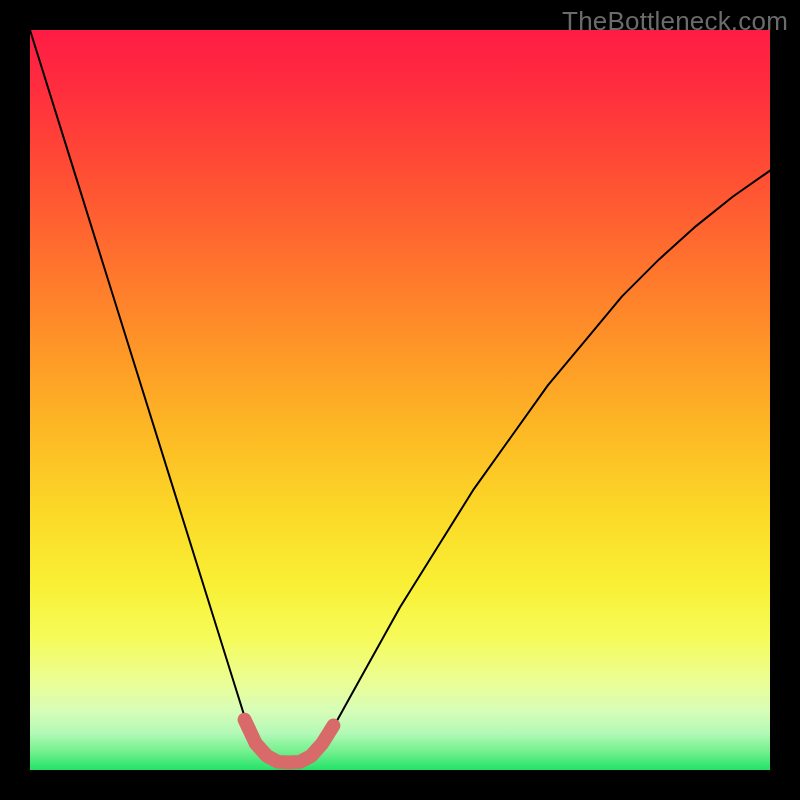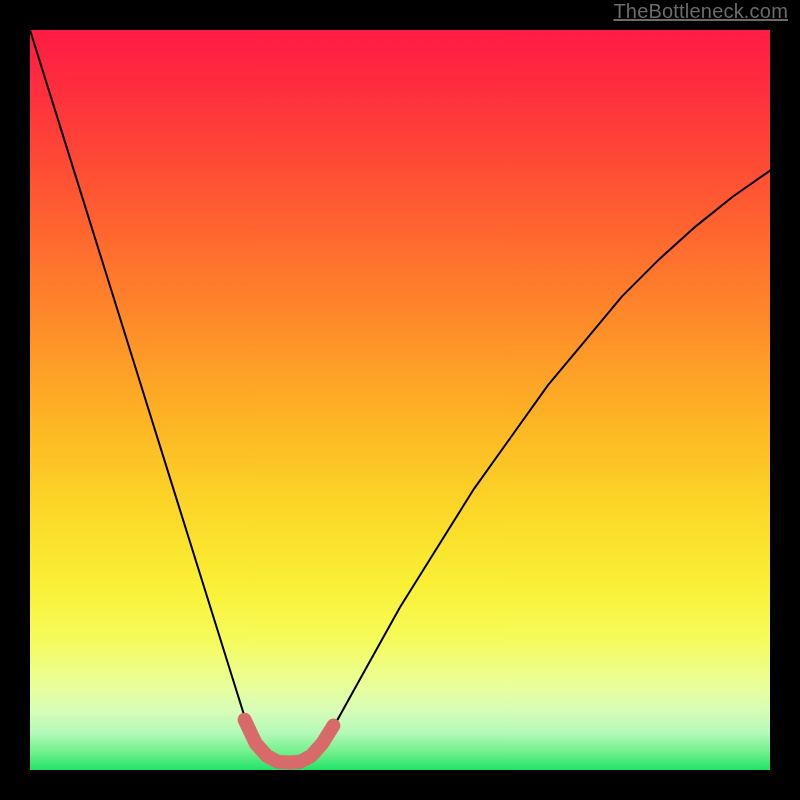--- a/index.html
+++ b/index.html
@@ -12,28 +12,27 @@
     font-family: Arial, Helvetica, sans-serif;
   }
   .frame {
     position: relative;
     width: 800px;
     height: 800px;
     background: #000;
   }
   .watermark {
     position: absolute;
-    top: 0;
+    top: 6px;
     right: 12px;
     color: #6b6b6b;
-    font-size: 20px;
+    font-size: 26px;
     font-weight: 500;
     letter-spacing: 0.2px;
     z-index: 5;
-    text-decoration: underline;
   }
   svg {
     display: block;
   }
 </style>
 </head>
 <body>
 
 <div class="frame">
   <div class="watermark">TheBottleneck.com</div>

